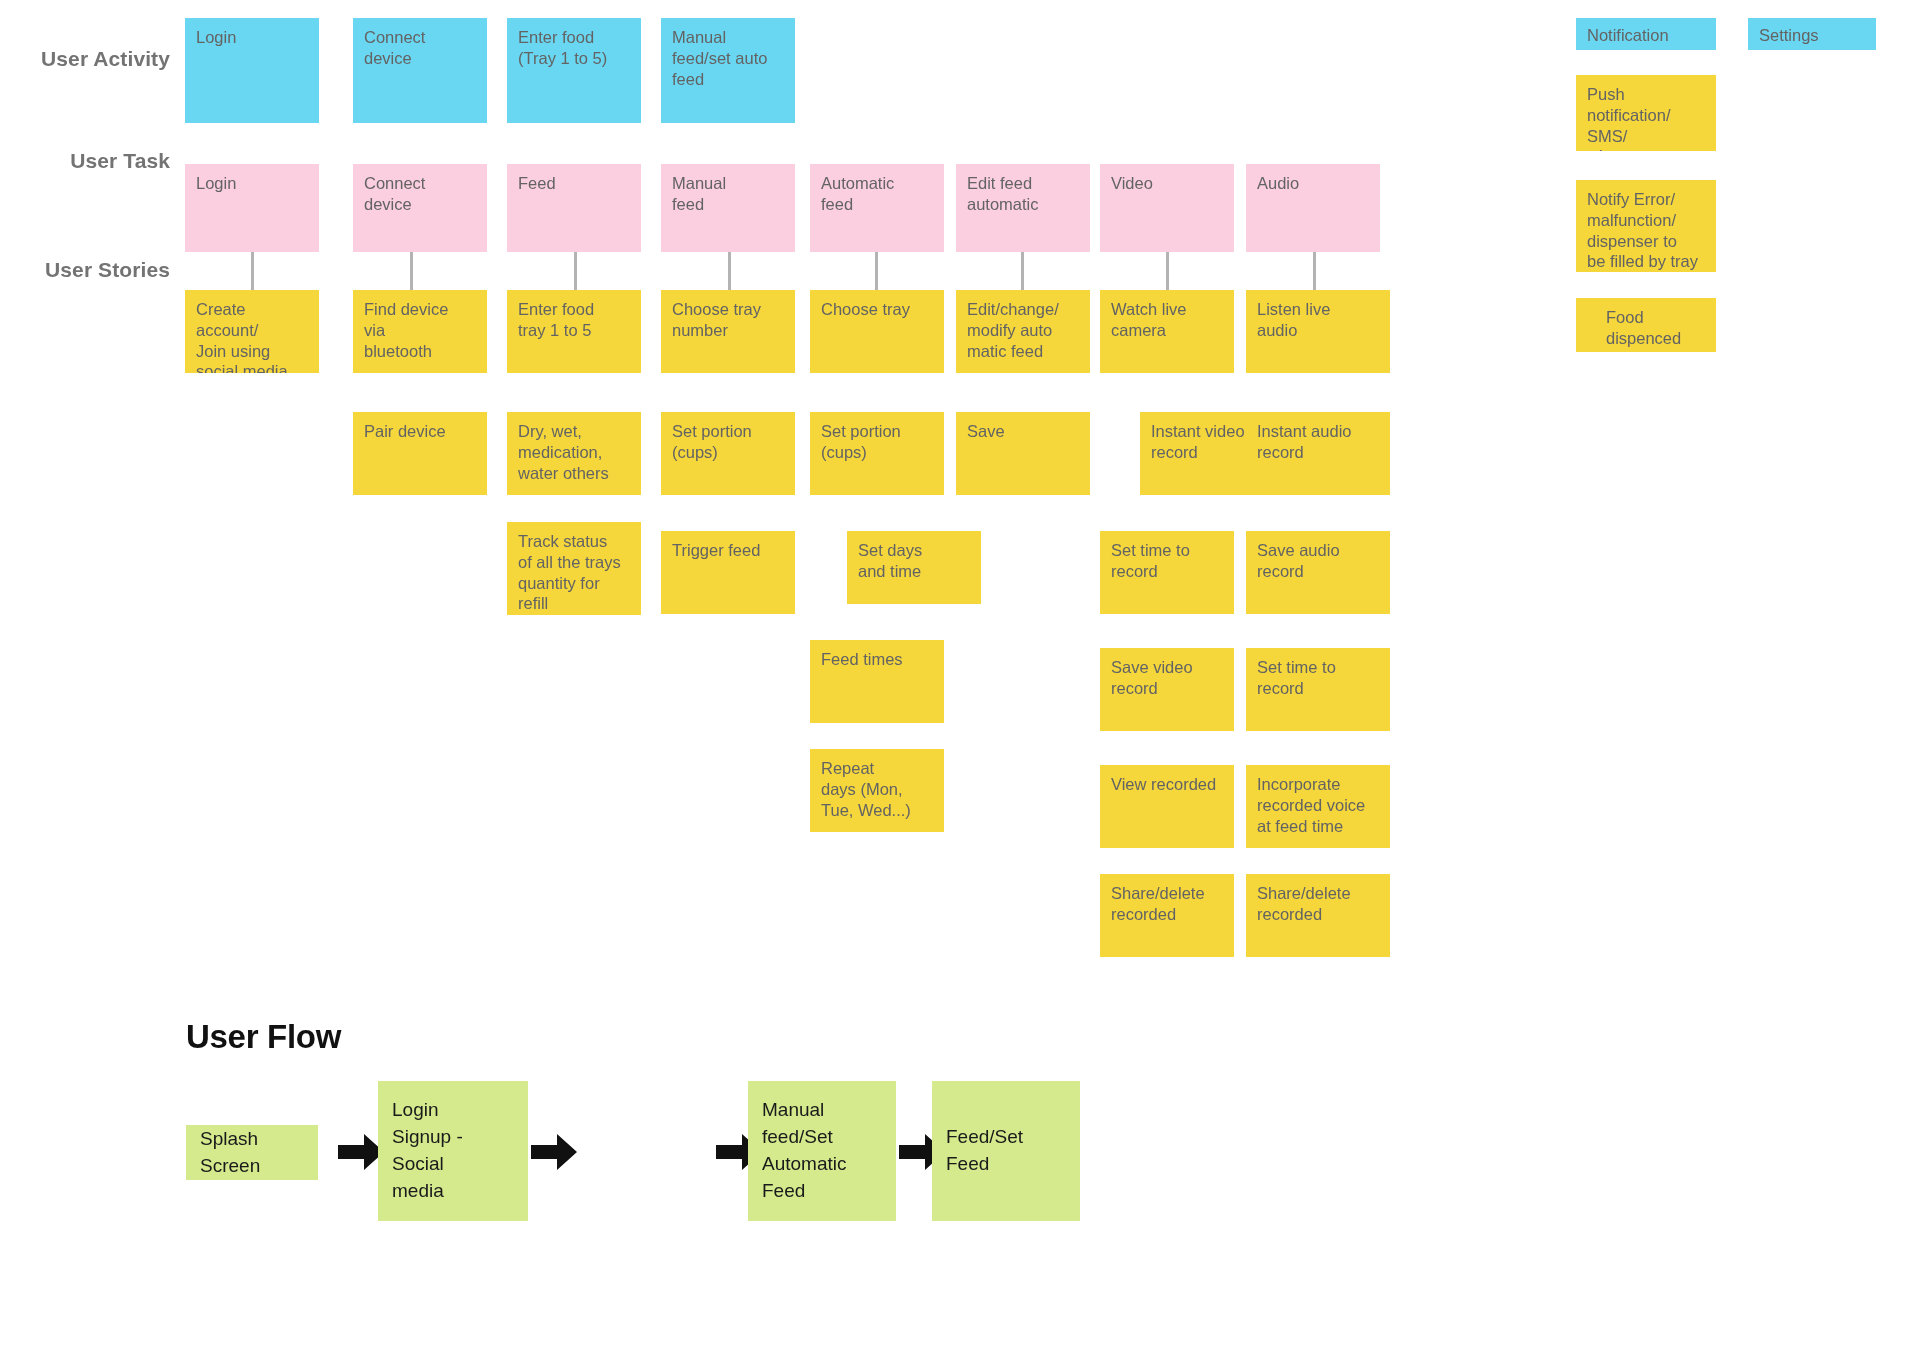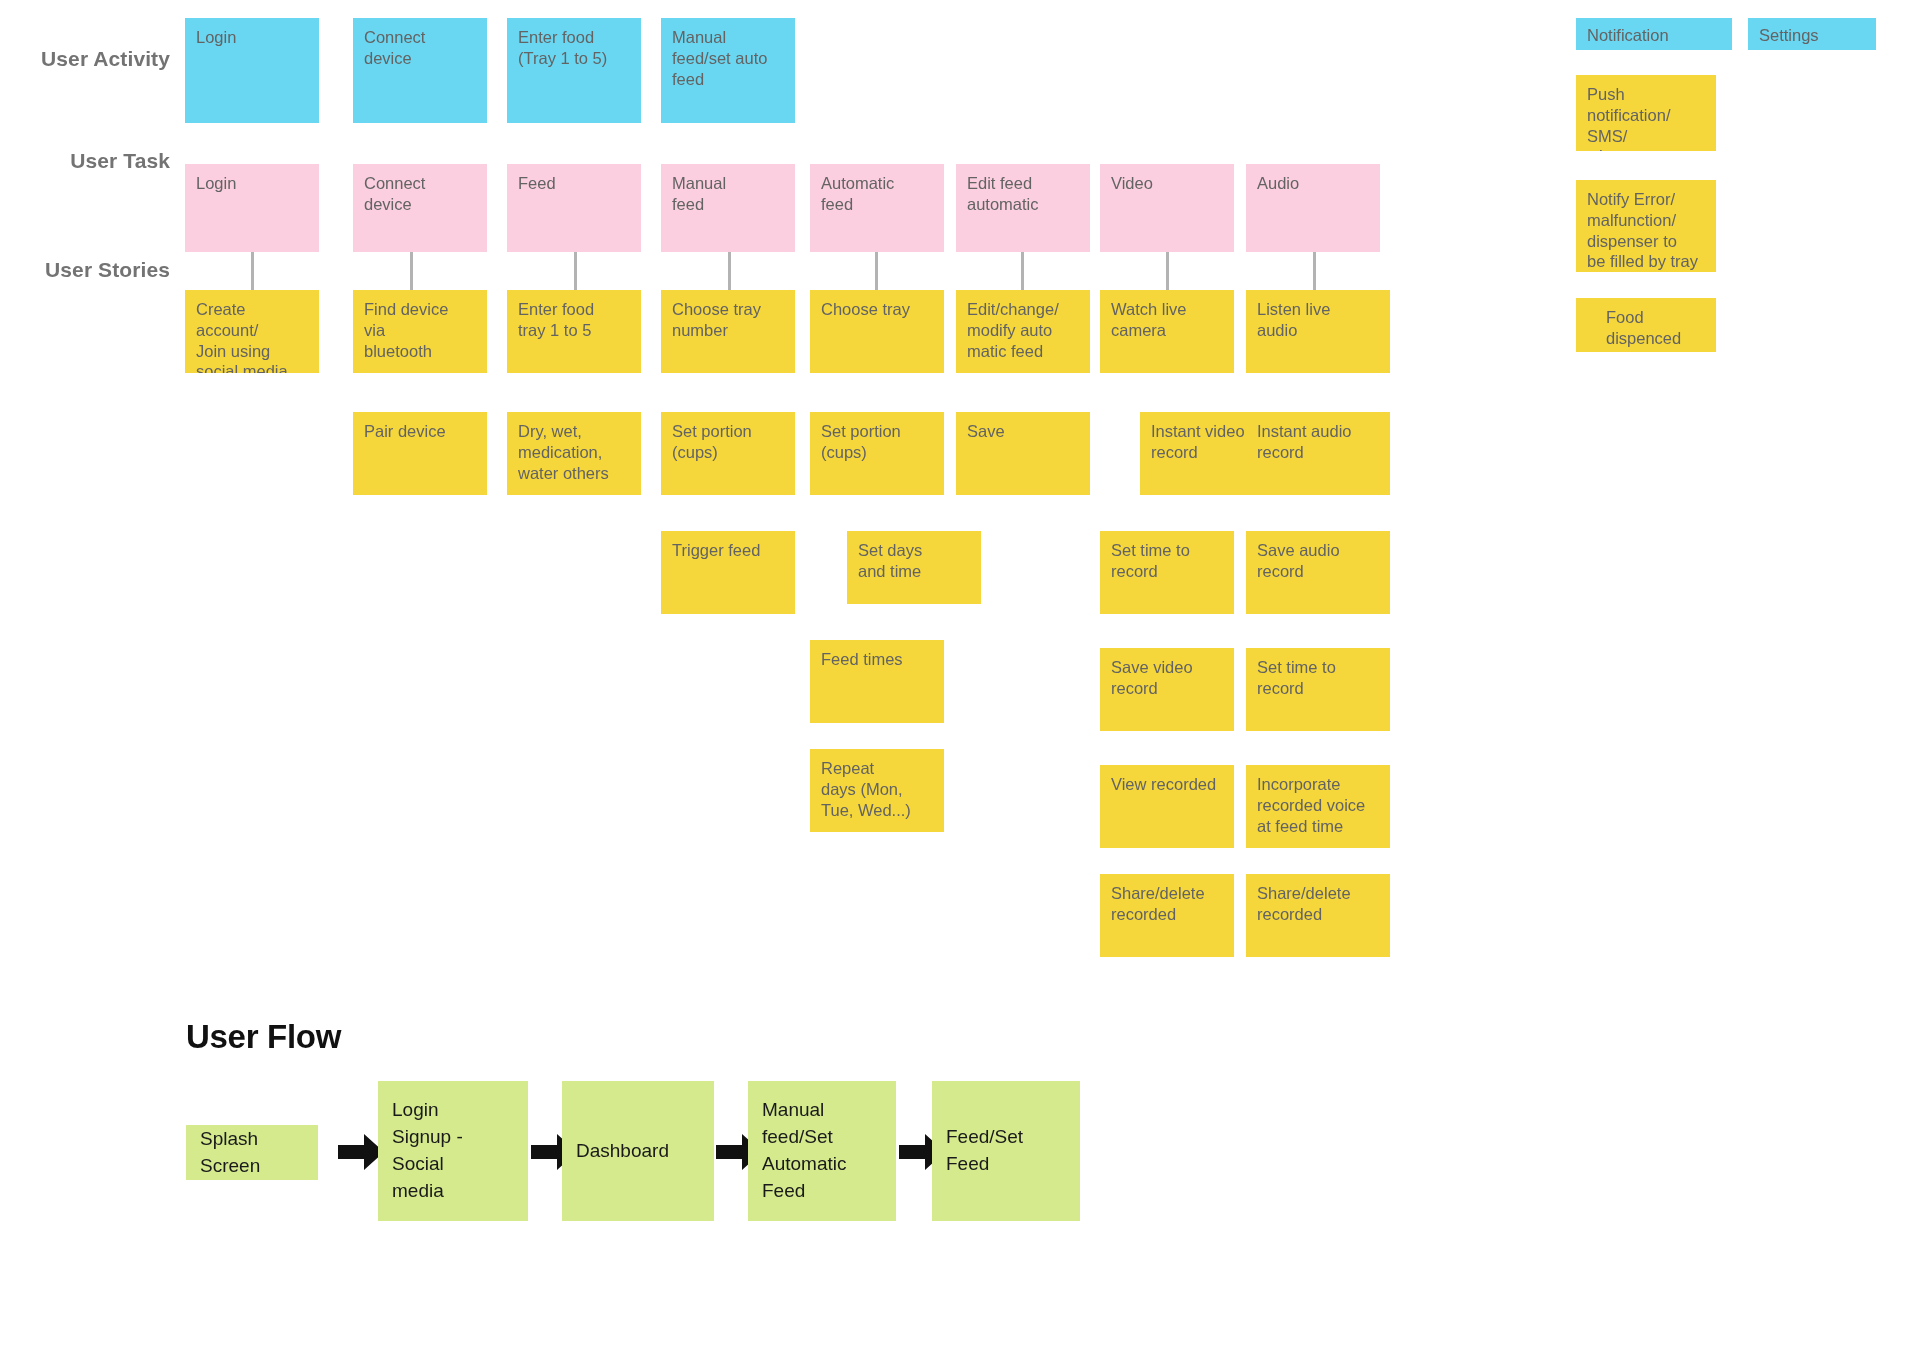--- a/index.html
+++ b/index.html
@@ -125,20 +125,24 @@
   <div class="card yellow" style="left:353px; top:290px; width:134px; height:83px;">Find device
 via
 bluetooth</div>
   <div class="card yellow" style="left:353px; top:412px; width:134px; height:83px;">Pair device</div>
 
   <div class="card yellow" style="left:507px; top:290px; width:134px; height:83px;">Enter food
 tray 1 to 5</div>
   <div class="card yellow" style="left:507px; top:412px; width:134px; height:83px;">Dry, wet,
 medication,
 water others</div>
+  <div class="card yellow" style="left:507px; top:522px; width:134px; height:93px;">Track status
+of all the trays
+quantity for
+refill</div>
 
   <div class="card yellow" style="left:661px; top:290px; width:134px; height:83px;">Choose tray
 number</div>
   <div class="card yellow" style="left:661px; top:412px; width:134px; height:83px;">Set portion
 (cups)</div>
   <div class="card yellow" style="left:661px; top:531px; width:134px; height:83px;">Trigger feed</div>
 
   <div class="card yellow" style="left:810px; top:290px; width:134px; height:83px;">Choose tray</div>
   <div class="card yellow" style="left:810px; top:412px; width:134px; height:83px;">Set portion
 (cups)</div>
@@ -173,21 +177,21 @@
   <div class="card yellow" style="left:1246px; top:531px; width:144px; height:83px;">Save audio
 record</div>
   <div class="card yellow" style="left:1246px; top:648px; width:144px; height:83px;">Set time to
 record</div>
   <div class="card yellow" style="left:1246px; top:765px; width:144px; height:83px;">Incorporate
 recorded voice
 at feed time</div>
   <div class="card yellow" style="left:1246px; top:874px; width:144px; height:83px;">Share/delete
 recorded</div>
 
-  <div class="card blue" style="left:1576px; top:18px; width:156px; height:32px; padding-top:7px;">Notification</div>
+  <div class="card blue" style="left:1576px; top:18px; width:140px; height:32px; padding-top:7px;">Notification</div>
   <div class="card blue" style="left:1748px; top:18px; width:128px; height:32px; padding-top:7px;">Settings</div>
 
   <div class="card yellow" style="left:1576px; top:75px; width:140px; height:76px;">Push
 notification/
 SMS/
 whatsapp</div>
   <div class="card yellow" style="left:1576px; top:180px; width:140px; height:92px;">Notify Error/
 malfunction/
 dispenser to
 be filled by tray
@@ -206,21 +210,20 @@
 
   <div class="flow-box" style="left:378px; top:1081px; width:150px; height:140px;">Login
 Signup -
 Social
 media</div>
 
   <svg class="flow-arrow" viewBox="0 0 46 40" style="left:531px; top:1132px;">
     <path d="M0 13 H26 V2 L46 20 L26 38 V27 H0 Z" fill="#111111"></path>
   </svg>
 
-  <div class="flow-box" style="left:562px; top:1081px; width:152px; height:140px;">Dashboard</div>
 
   <svg class="flow-arrow" viewBox="0 0 46 40" style="left:716px; top:1132px;">
     <path d="M0 13 H26 V2 L46 20 L26 38 V27 H0 Z" fill="#111111"></path>
   </svg>
 
   <div class="flow-box" style="left:748px; top:1081px; width:148px; height:140px;">Manual
 feed/Set
 Automatic
 Feed</div>
 

